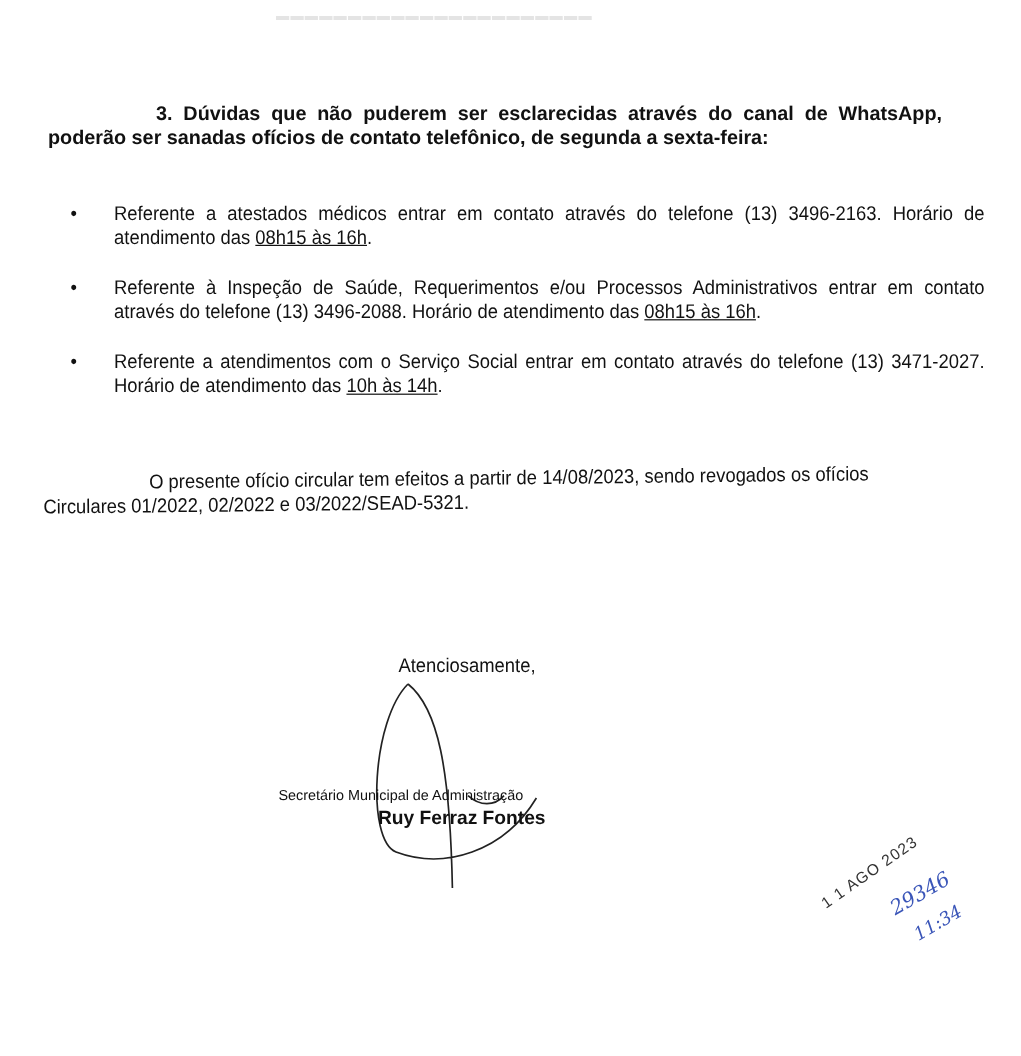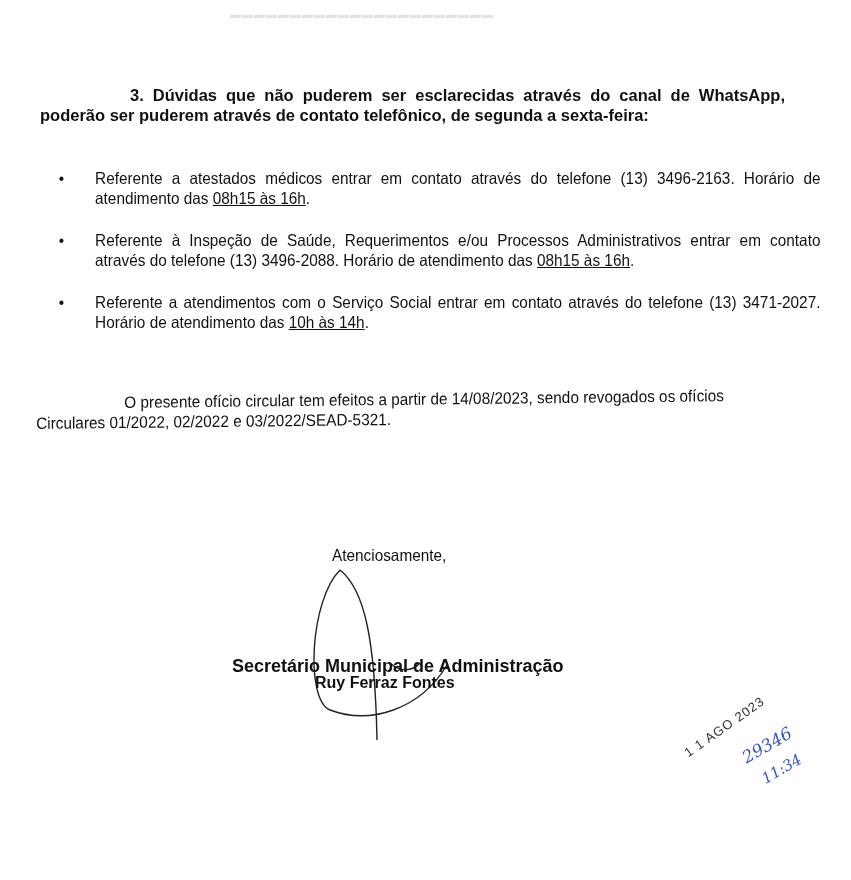--- a/index.html
+++ b/index.html
@@ -8,34 +8,34 @@
     .heading { position: absolute; left: 40px; top: 85px; width: 745px; font-weight: bold; font-size: 16.5px; line-height: 20px; text-align: justify; }
     .heading .indent { display: inline-block; width: 90px; }
     ul.items { position: absolute; left: 56px; top: 168px; width: 730px; margin: 0; padding: 0; list-style: none; }
     ul.items li { position: relative; padding-left: 42px; font-size: 16.5px; line-height: 20px; margin-bottom: 22px; text-align: justify; transform: scaleX(0.93); transform-origin: left; width: 780px; }
     ul.items li .bullet { position: absolute; left: 3px; top: 0; }
     u { text-decoration: underline; }
     .para { position: absolute; left: 36px; top: 393px; width: 800px; font-size: 16.5px; line-height: 20px; transform: scaleX(0.93) rotate(-0.6deg); transform-origin: left; }
     .para .indent { display: inline-block; width: 95px; }
     .closing { position: absolute; left: 332px; top: 546px; font-size: 16.5px; transform: scaleX(0.93); transform-origin: left; }
     .sig-name { position: absolute; left: 315px; top: 674px; font-weight: bold; font-size: 16px; }
-    .sig-role { position: absolute; left: 232px; top: 656px; font-weight: bold; font-size: 18px; }
+    .sig-role { position: absolute; left: 232px; top: 656px; font-weight: normal; font-size: 12px; }
     svg.signature { position: absolute; left: 0; top: 0; pointer-events: none; }
     .stamp { position: absolute; left: 690px; top: 745px; transform: rotate(-35deg); transform-origin: left bottom; font-size: 13px; color: #333; letter-spacing: 1px; }
     .hand1 { position: absolute; left: 740px; top: 735px; color: #3a55b8; font-style: italic; font-size: 17px; transform: rotate(-30deg); font-family: "DejaVu Serif", serif; }
     .hand2 { position: absolute; left: 760px; top: 760px; color: #3a55b8; font-style: italic; font-size: 15px; transform: rotate(-30deg); font-family: "DejaVu Serif", serif; }
   </style>
 </head>
 <body>
 
 <div class="ghost" style="left:230px;top:8px;">▬▬▬▬▬▬▬▬▬▬▬▬▬▬▬▬▬▬▬▬▬▬</div>
 
 <div class="heading">
   <span class="indent"></span><span>3.</span>
-  <span>Dúvidas que não puderem ser esclarecidas através do canal de WhatsApp, poderão ser puderem através de contato telefônico, de segunda a sexta-feira:</span>
+  <span>Dúvidas que não puderem ser esclarecidas através do canal de WhatsApp, poderão ser sanadas ofícios de contato telefônico, de segunda a sexta-feira:</span>
 </div>
 
 <ul class="items">
   <li>
     <span class="bullet">•</span>
     <span>Referente a atestados médicos entrar em contato através do telefone (13) 3496-2163.  Horário de atendimento das </span><u>08h15 às 16h</u><span>.</span>
   </li>
   <li>
     <span class="bullet">•</span>
     <span>Referente à Inspeção de Saúde, Requerimentos e/ou Processos Administrativos entrar em contato através do telefone (13) 3496-2088.  Horário de atendimento das </span><u>08h15 às 16h</u><span>.</span>

